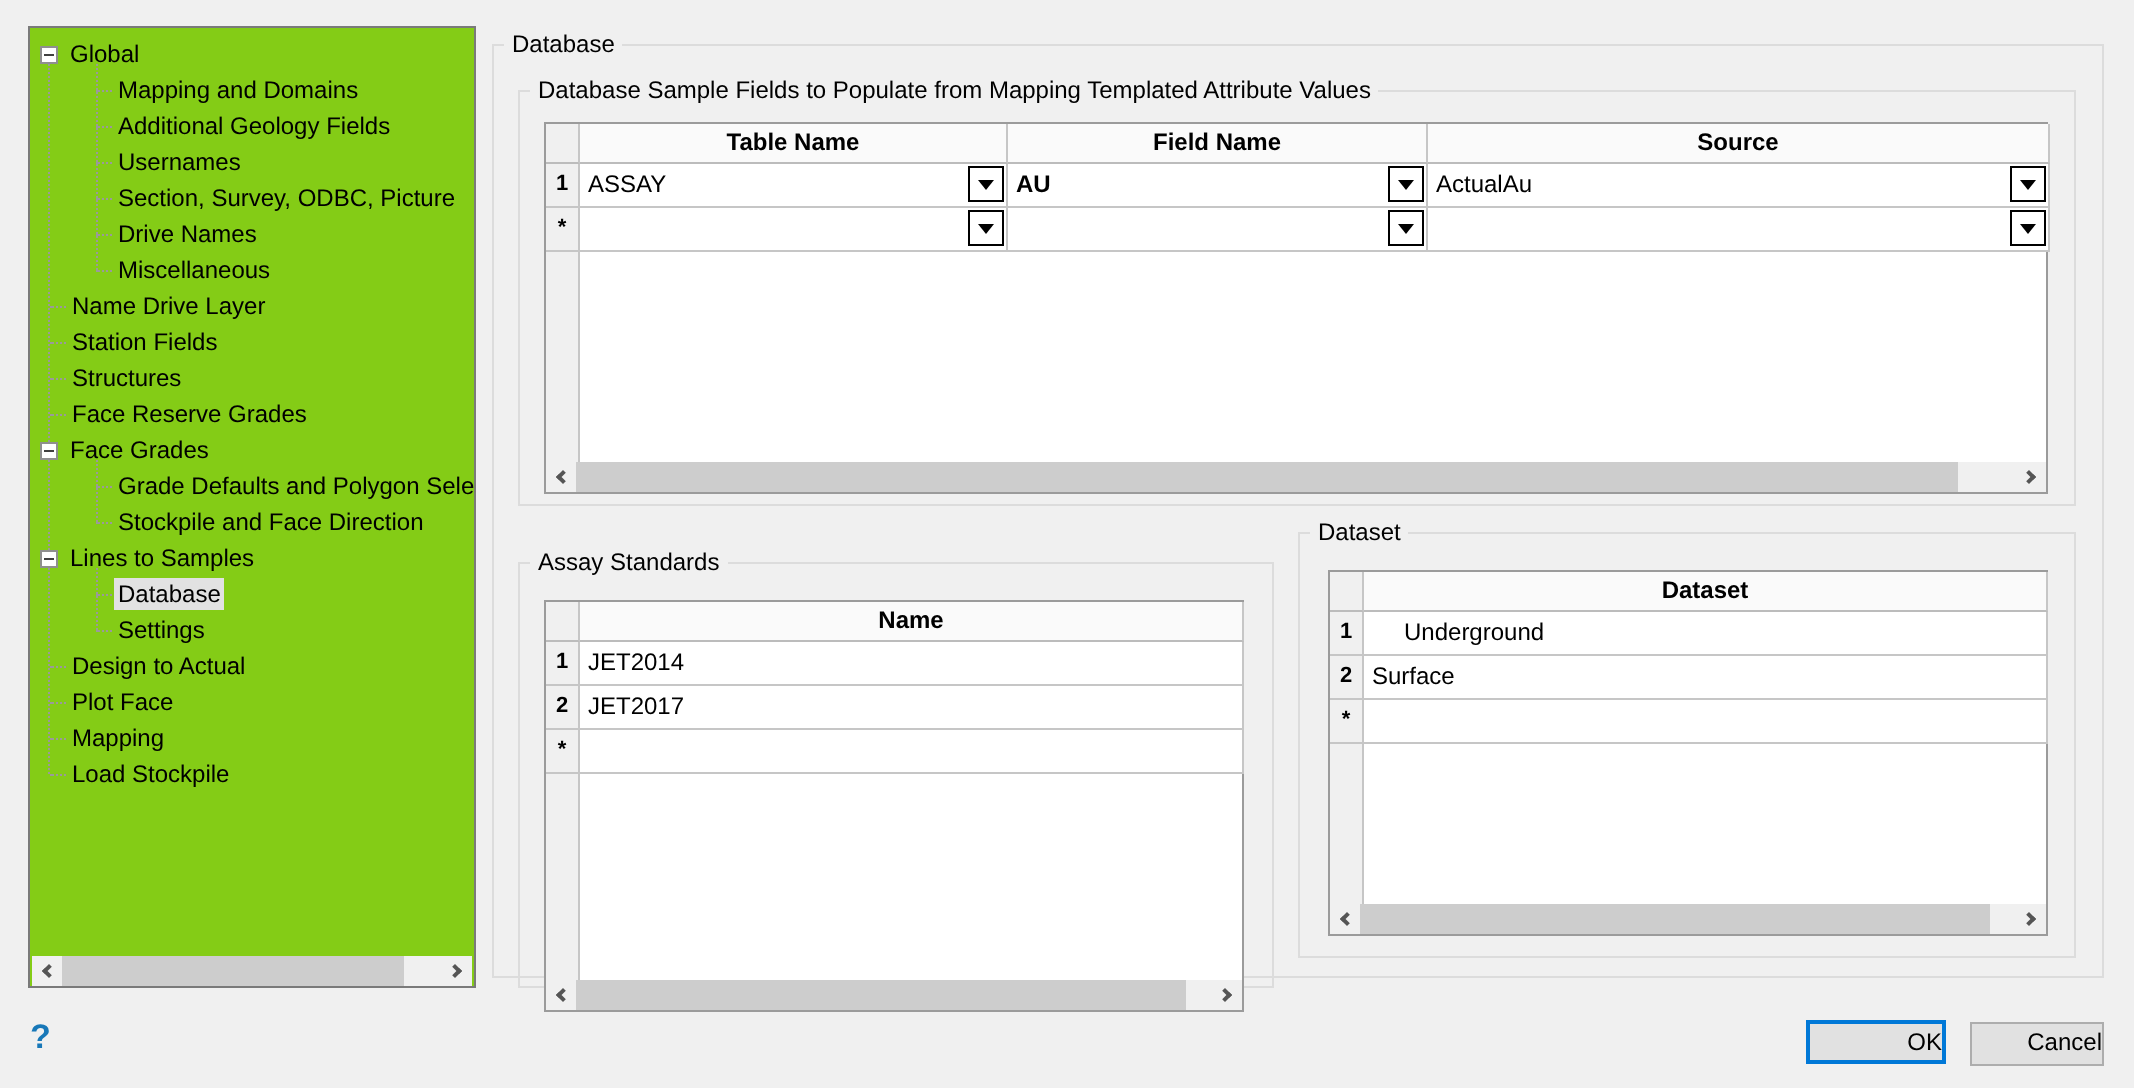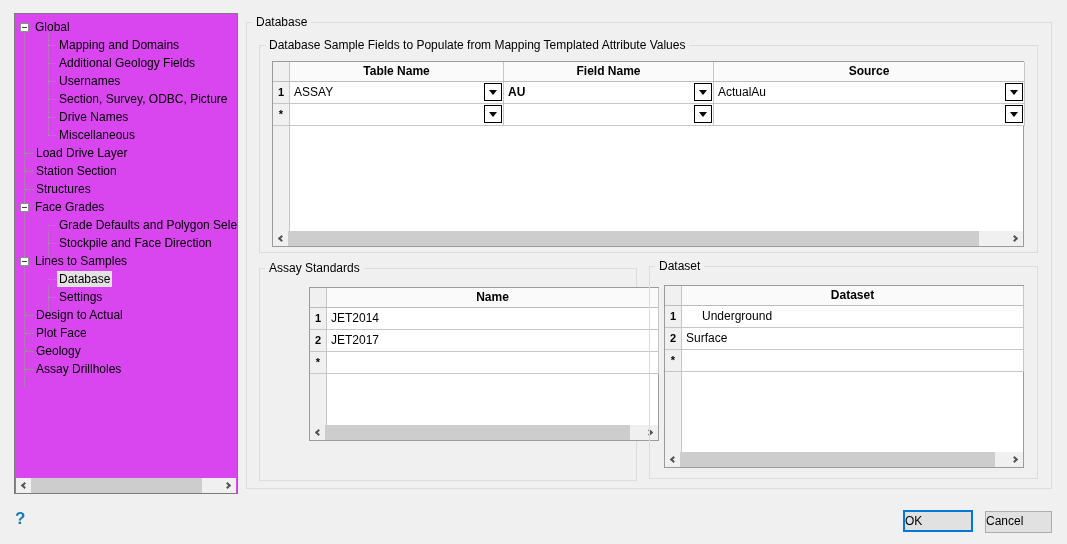--- a/index.html
+++ b/index.html
@@ -10,21 +10,21 @@
     font-family: "Liberation Sans", sans-serif;
     font-size: 12px;
     color: #000;
     overflow: hidden;
   }
 
   
   .tree {
     position: absolute; left: 14px; top: 13px;
     width: 224px; height: 481px;
-    background: #d946ef;
+    background: #84cc16;
     border: 1px solid #7a7a7a;
     overflow: hidden;
     padding-top: 4px;
   }
   .trow { height: 18px; display: flex; align-items: center; white-space: nowrap; position: relative; z-index: 2; }
   .expbox {
     width: 9px; height: 9px; margin-left: 5px; flex: 0 0 9px;
     border: 1px solid #8f8f8f; background: #fff;
     display: flex; align-items: center; justify-content: center;
   }
@@ -83,21 +83,21 @@
   .chev { width: 5px; height: 5px; border-left: 2px solid #555; border-bottom: 2px solid #555; }
   .chev.left  { transform: rotate(45deg); margin-left: 2px; }
   .chev.right { transform: rotate(225deg); margin-right: 2px; }
   .hs-track { flex: 1 1 auto; height: 15px; position: relative; background: #f0f0f0; }
   .hs-thumb { position: absolute; left: 0; top: 0; height: 15px; background: #cdcdcd; }
 
   
   .btn {
     position: absolute; height: 22px;
     background: #e1e1e1; border: 1px solid #adadad;
-    text-align: left; line-height: 19px; cursor: default;
+    text-align: right; line-height: 19px; cursor: default;
   }
   .btn.default { border: 2px solid #0078d7; line-height: 18px; }
   .help-icon {
     position: absolute; left: 15px; top: 509px;
     color: #1878b8; font-weight: bold; font-size: 17px;
   }
 </style>
 </head>
 <body>
 
@@ -127,29 +127,33 @@
     <div class="trow">
       <div class="tick lvl1"></div>
       <span class="tlabel">Drive Names</span>
     </div>
     <div class="trow">
       <div class="tick lvl1"></div>
       <span class="tlabel">Miscellaneous</span>
     </div>
     <div class="trow">
       <div class="tick"></div>
-      <span class="tlabel">Load Drive Layer</span>
-    </div>
-    <div class="trow">
-      <div class="tick"></div>
-      <span class="tlabel">Station Section</span>
+      <span class="tlabel">Name Drive Layer</span>
+    </div>
+    <div class="trow">
+      <div class="tick"></div>
+      <span class="tlabel">Station Fields</span>
     </div>
     <div class="trow">
       <div class="tick"></div>
       <span class="tlabel">Structures</span>
+    </div>
+    <div class="trow">
+      <div class="tick"></div>
+      <span class="tlabel">Face Reserve Grades</span>
     </div>
     <div class="trow">
       <div class="expbox">
         <div class="minus"></div>
       </div>
       <span class="tlabel">Face Grades</span>
     </div>
     <div class="trow">
       <div class="tick lvl1"></div>
       <span class="tlabel">Grade Defaults and Polygon Selec</span>
@@ -175,25 +179,25 @@
     <div class="trow">
       <div class="tick"></div>
       <span class="tlabel">Design to Actual</span>
     </div>
     <div class="trow">
       <div class="tick"></div>
       <span class="tlabel">Plot Face</span>
     </div>
     <div class="trow">
       <div class="tick"></div>
-      <span class="tlabel">Geology</span>
-    </div>
-    <div class="trow">
-      <div class="tick"></div>
-      <span class="tlabel">Assay Drillholes</span>
+      <span class="tlabel">Mapping</span>
+    </div>
+    <div class="trow">
+      <div class="tick"></div>
+      <span class="tlabel">Load Stockpile</span>
     </div>
     <div class="vdot" style="left: 9px; top: 18px; height: 355px;"></div>
     <div class="vdot" style="left: 33px; top: 18px; height: 103px;"></div>
     <div class="vdot" style="left: 33px; top: 216px; height: 31px;"></div>
     <div class="vdot" style="left: 33px; top: 270px; height: 31px;"></div>
     <div class="hscroll">
       <div class="hs-arrow">
         <div class="chev left"></div>
       </div>
       <div class="hs-track">
@@ -253,23 +257,23 @@
           <div class="hs-track">
             <div class="hs-thumb" style="width: 96%;"></div>
           </div>
           <div class="hs-arrow">
             <div class="chev right"></div>
           </div>
         </div>
       </div>
   </div>
 
-  <div class="groupbox" style="left:12px; top:245px; width:378px; height:213px;">
+  <div class="groupbox" style="left:12px; top:258px; width:378px; height:213px;">
     <span class="gb-label">Assay Standards</span>
-    <div class="grid" style="left:12px; top:18px; width:350px; height:154px;margin-left:37px;">
+    <div class="grid" style="left:12px; top:18px; width:350px; height:206px;">
         <div class="grid-header">
           <div class="gh-corner"></div>
           <div class="gh-cell" style="width: 332px; flex: 0 0 332px;">Name</div>
         </div>
         <div class="grid-row">
           <div class="gr-num">1</div>
           <div class="gr-cell" style="width: 332px; flex: 0 0 332px;"><span>JET2014</span></div>
         </div>
         <div class="grid-row">
           <div class="gr-num">2</div>

